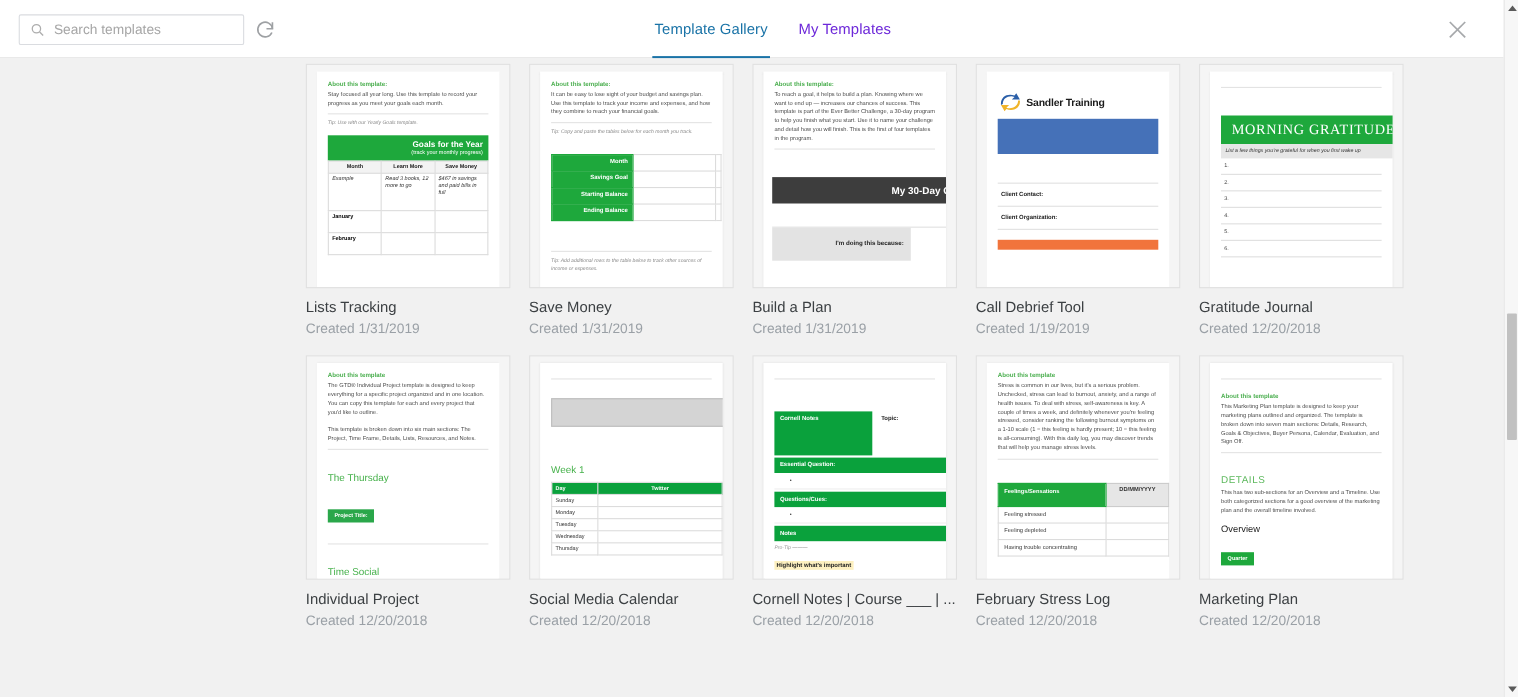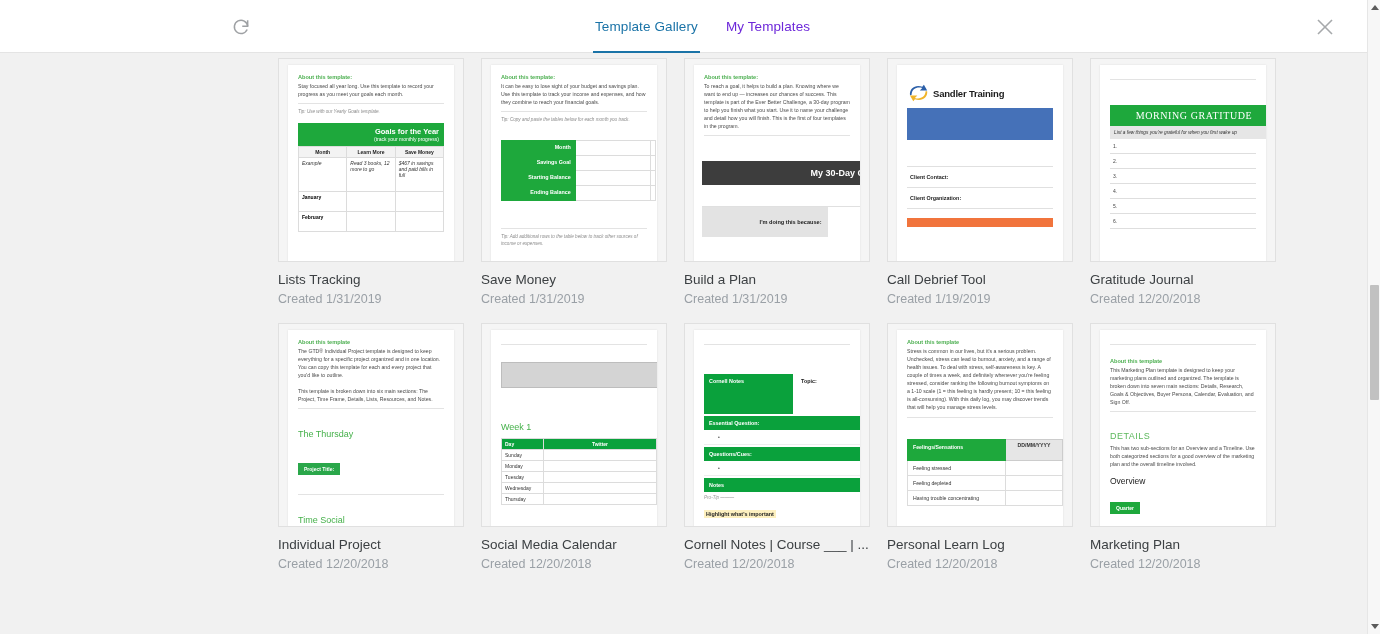--- a/index.html
+++ b/index.html
@@ -119,21 +119,21 @@
   .c3-gray { background: #e3e3e3; color: #222; font-size: 5.6px; font-weight: bold; text-align: right; padding: 12px 6px 12px 0; }
 
   
   .c4-logo { display: flex; align-items: center; gap: 4px; margin: 10px 0 6px 2px; }
   .c4-logo .nm { font-size: 9.5px; font-weight: bold; color: #1b1b1b; letter-spacing: -.2px; }
   .c4-banner { height: 32px; background: #4571b8; }
   .c4-row { border-top: 1px solid #e0e0e0; font-size: 5.4px; font-weight: bold; color: #222; padding: 7px 3px; }
   .c4-orange { height: 9px; background: #f1743c; margin-top: 9px; }
 
   
-  .c5-hdr { background: #1ea83c; color: #fff; text-align: center; font-size: 10px; letter-spacing: .6px; padding: 5px 0; font-family: "Liberation Serif", serif; }
+  .c5-hdr { background: #1ea83c; color: #fff; text-align: center; font-size: 13px; letter-spacing: .6px; padding: 5px 0; font-family: "Liberation Serif", serif; }
   .c5-sub { background: #e6e6e6; color: #333; font-size: 4.8px; font-style: italic; padding: 4px 4px; white-space: nowrap; }
   .c5-line { border-bottom: 1px solid #dedede; font-size: 5px; color: #444; padding: 4px 3px; }
 
   
   .c6-badge { display: inline-block; background: #2aa74a; color: #fff; font-size: 5px; font-weight: bold; padding: 3px 6px; }
 
   
   .c7-gray { height: 26px; background: #d4d4d4; border: 1px solid #bdbdbd; }
   .c7 th { background: #0aa13c; color: #fff; font-size: 5.2px; font-weight: bold; padding: 3px 4px; border: 1px solid #0aa13c; }
   .c7 td { font-size: 5.2px; padding: 3px 4px; color: #333; }
@@ -164,20 +164,27 @@
   .varrow.up { top: 5px; border-bottom: 5px solid #5a5a5a; }
   .varrow.down { bottom: 5px; border-top: 5px solid #5a5a5a; }
 </style>
 </head>
 <body>
 
 <div class="app">
 
   <div class="header">
 
+    <div class="search-box">
+      <svg class="search-icon" viewBox="0 0 24 24" fill="none" stroke="#6b6b6b" stroke-width="2">
+        <circle cx="10.5" cy="10.5" r="6.5"></circle>
+          <line x1="15.5" y1="15.5" x2="21" y2="21"></line>
+      </svg>
+      <input class="search-input" type="text" placeholder="Search templates" style="">
+    </div>
 
     <svg class="refresh-btn" viewBox="0 0 24 24" fill="none" stroke="#5f6368" stroke-width="1.8">
       <path d="M20 11a8 8 0 1 0-.6 4"></path>
       <polyline points="20 4 20 11 13.5 11"></polyline>
     </svg>
 
     <div class="tabs">
       <div class="tab active">Template Gallery</div>
       <div class="tab">My Templates</div>
     </div>
@@ -441,21 +448,21 @@
                     <td></td>
                   </tr>
               <tr>
                     <td class="rw">Having trouble concentrating</td>
                     <td></td>
                   </tr>
             </tbody>
               </table>
           </div>
         </div>
-        <div class="card-title">Personal Learn Log</div>
+        <div class="card-title">February Stress Log</div>
         <div class="card-date">Created 12/20/2018</div>
       </div>
 
       <div class="card">
         <div class="thumb">
           <div class="page">
             <div class="t-rule"></div>
             <div style="height:8px"></div>
             <div class="t-about">About this template</div>
             <div class="t-body">This Marketing Plan template is designed to keep your marketing plans outlined and organized. The template is broken down into seven main sections: Details, Research, Goals &amp; Objectives, Buyer Persona, Calendar, Evaluation, and Sign Off.</div>

